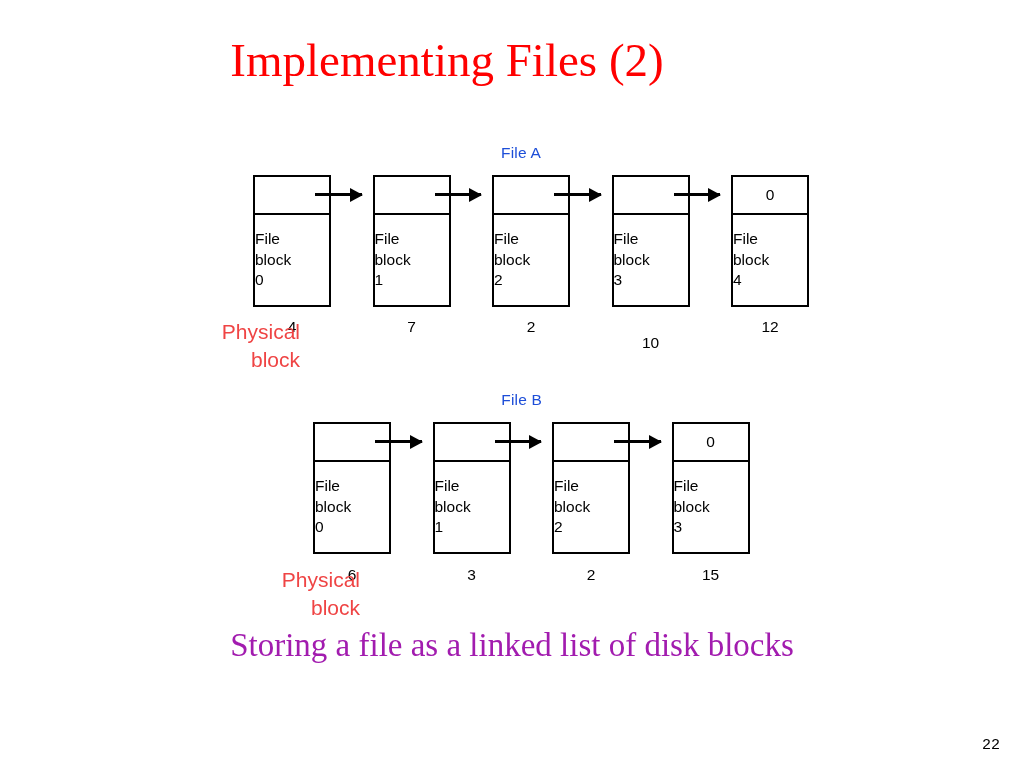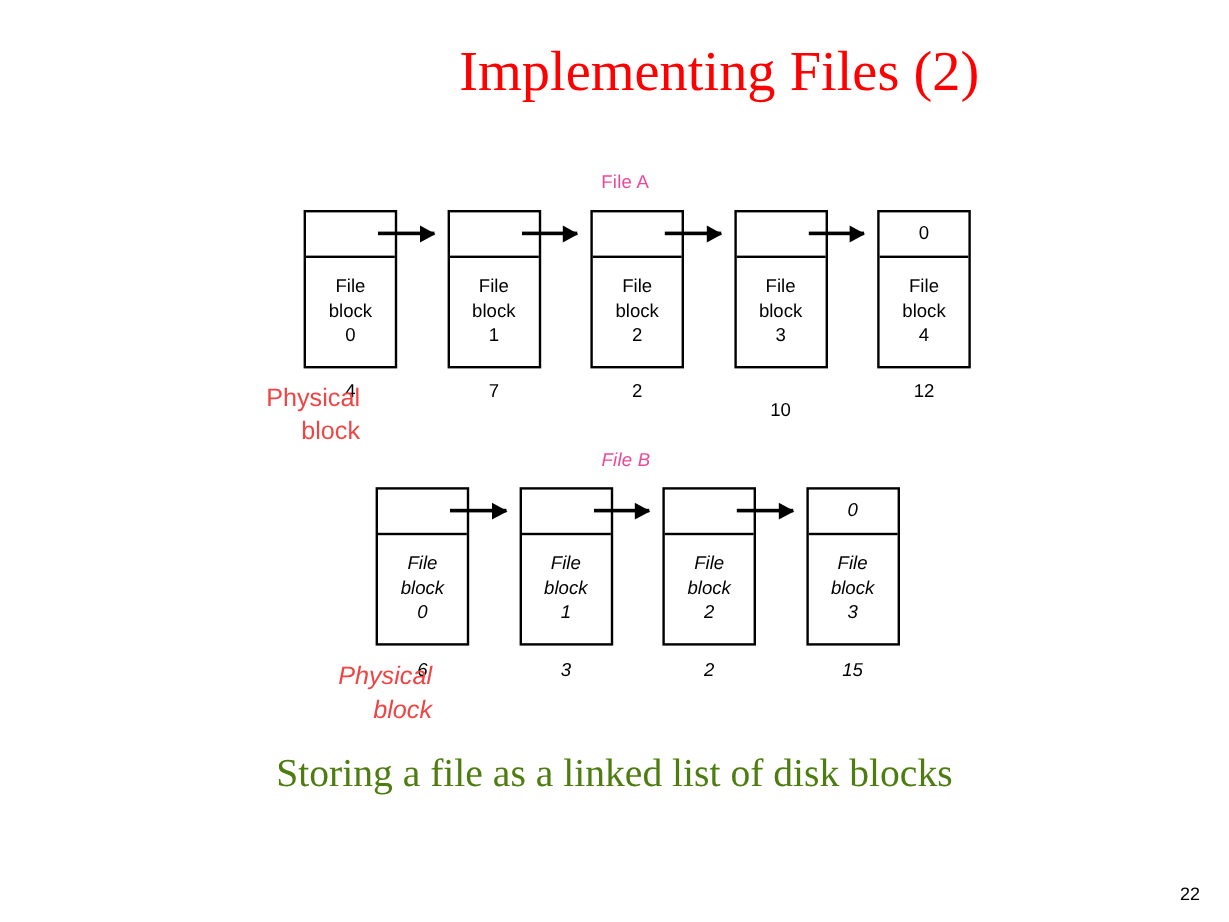--- a/index.html
+++ b/index.html
@@ -14,40 +14,41 @@
     overflow: hidden;
     font-family: "Liberation Sans", sans-serif;
   }
 
   
   #slide-title {
     position: absolute;
     left: 0;
     top: 36px;
     width: 816px;
-    text-align: right;
+    text-align: center;
     font-family: "Liberation Serif", serif;
     font-size: 47px;
     line-height: 1.05;
     color: #ff0000;
     white-space: nowrap;
+    padding-left: 39px;
   }
 
   
   .diagram {
     position: absolute;
   }
   #diagram-file-a { left: 0; top: 138px; width: 1024px; height: 230px; }
-  #diagram-file-b { left: 0; top: 372px; width: 1024px; height: 225px; font-style: italic; }
+  #diagram-file-b { left: 0; top: 388px; width: 1024px; height: 225px; }
 
   .file-label {
     position: absolute;
     font-size: 15.5px;
     font-weight: 500;
-    color: #ec4899;
+    color: #1d4ed8;
     letter-spacing: 0.2px;
     white-space: nowrap;
   }
 
   .chain {
     position: absolute;
   }
 
   
   .block {
@@ -65,21 +66,21 @@
     align-items: center;
     justify-content: center;
     font-size: 15.5px;
     color: #000000;
   }
   .block .body-cell {
     height: 90px;
     box-sizing: border-box;
     display: flex;
     flex-direction: column;
-    align-items: center;
+    align-items: flex-start;
     justify-content: center;
     font-size: 15.5px;
     line-height: 1.33;
     color: #000000;
   }
   .block .body-cell span { display: block; }
 
   
   .arrow {
     position: absolute;
@@ -119,30 +120,30 @@
 
   
   #slide-caption {
     position: absolute;
     left: 0;
     top: 627px;
     width: 1024px;
     text-align: center;
     font-family: "Liberation Serif", serif;
     font-size: 33px;
-    color: #4d7c0f;
+    color: #a21caf;
     white-space: nowrap;
   }
 
   
   #page-number {
     position: absolute;
     right: 24px;
     bottom: 14px;
-    font-family: Liberation Sans, sans-serif;
+    font-family: Liberation Mono, monospace;
     font-size: 15px;
     color: #000000;
   }
 </style>
 </head>
 <body>
 
 <div id="slide-title">Implementing Files (2)</div>
 
 <div class="diagram" id="diagram-file-a">

